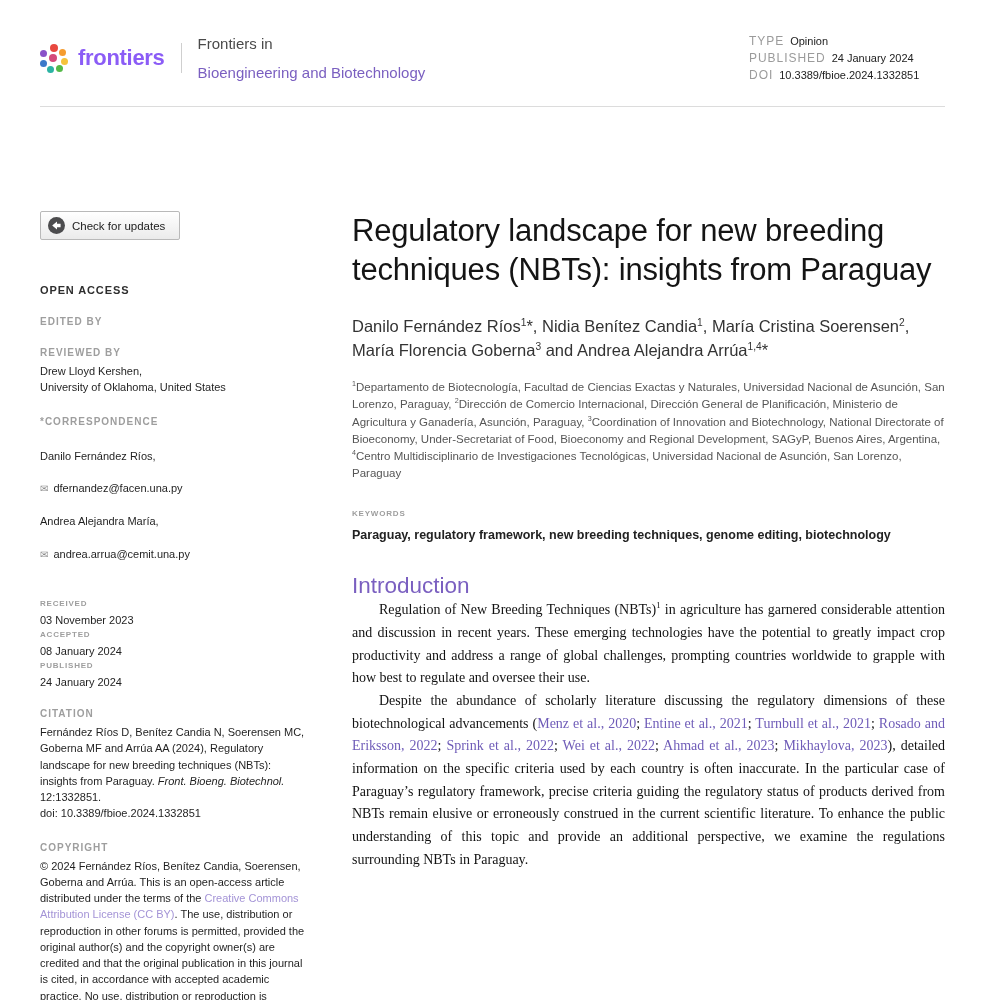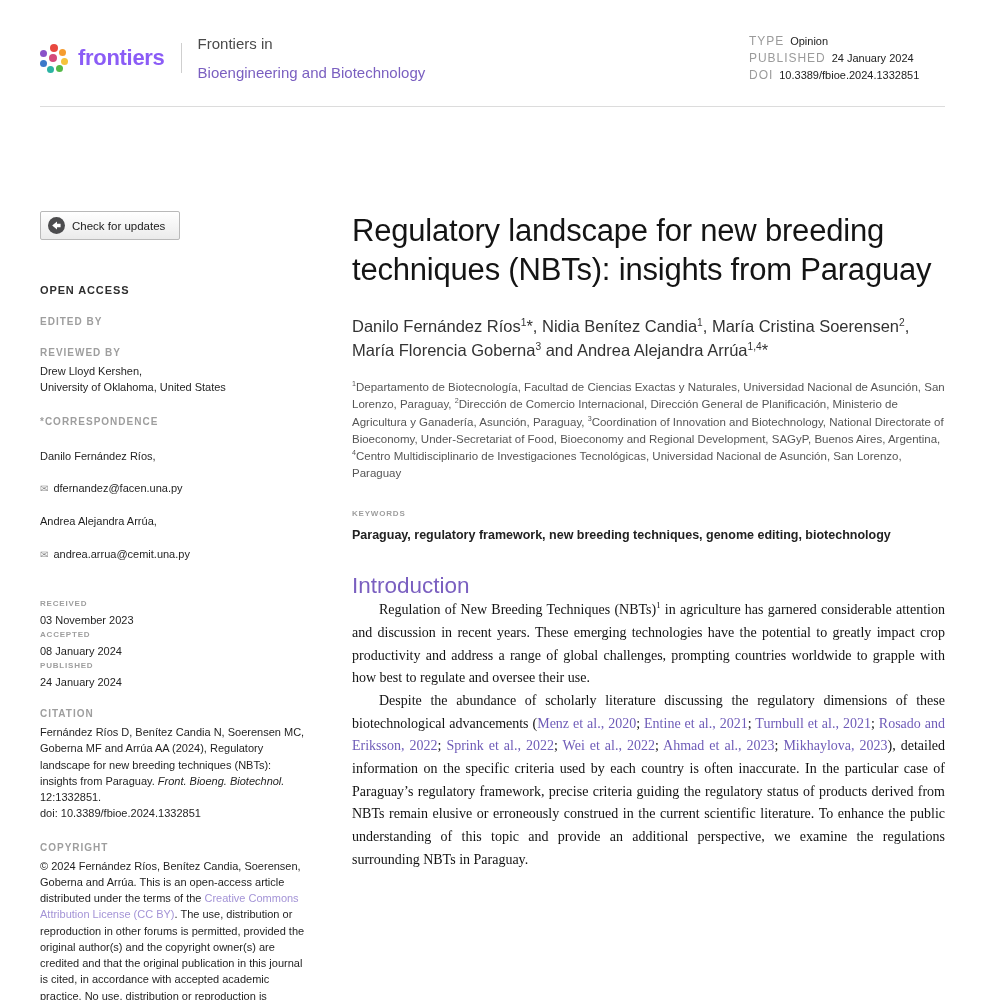--- a/index.html
+++ b/index.html
@@ -130,21 +130,21 @@
       </div>
 
       <div class="sb-section">
         <div class="sb-label">*CORRESPONDENCE</div>
         <div class="sb-text">
           <div>Danilo Fernández Ríos,</div>
           <div class="email-row">
             <span class="mail-icon">✉</span>
             <a class="email">dfernandez@facen.una.py</a>
           </div>
-          <div>Andrea Alejandra Arrúa,</div>
+          <div>Andrea Alejandra María,</div>
           <div class="email-row">
             <span class="mail-icon">✉</span>
             <a class="email">andrea.arrua@cemit.una.py</a>
           </div>
         </div>
       </div>
 
       <div class="sb-section">
         <div class="date-row">
           <span class="date-label">RECEIVED</span>

